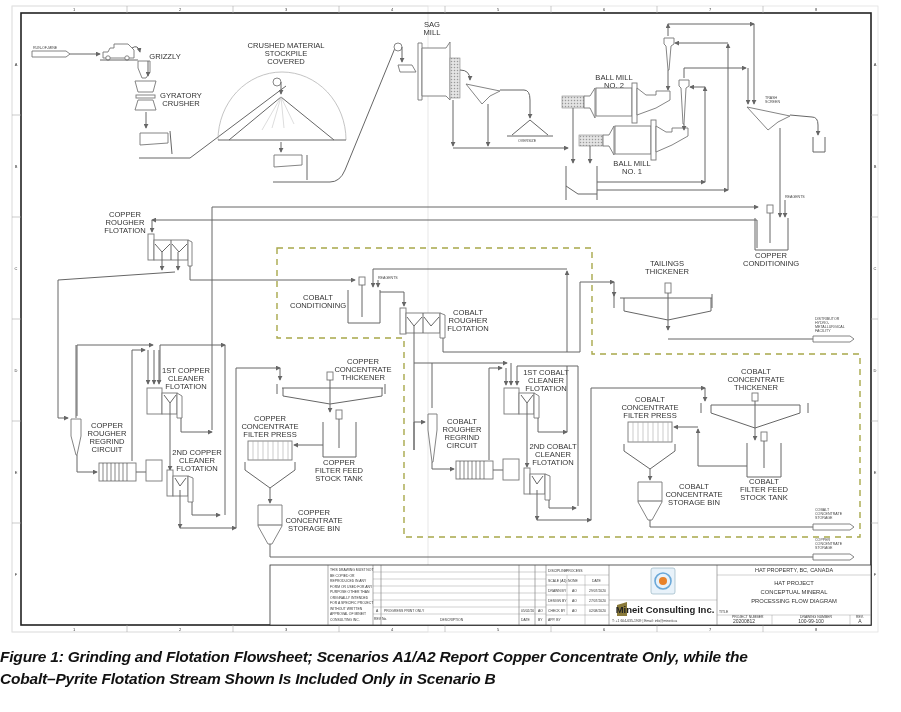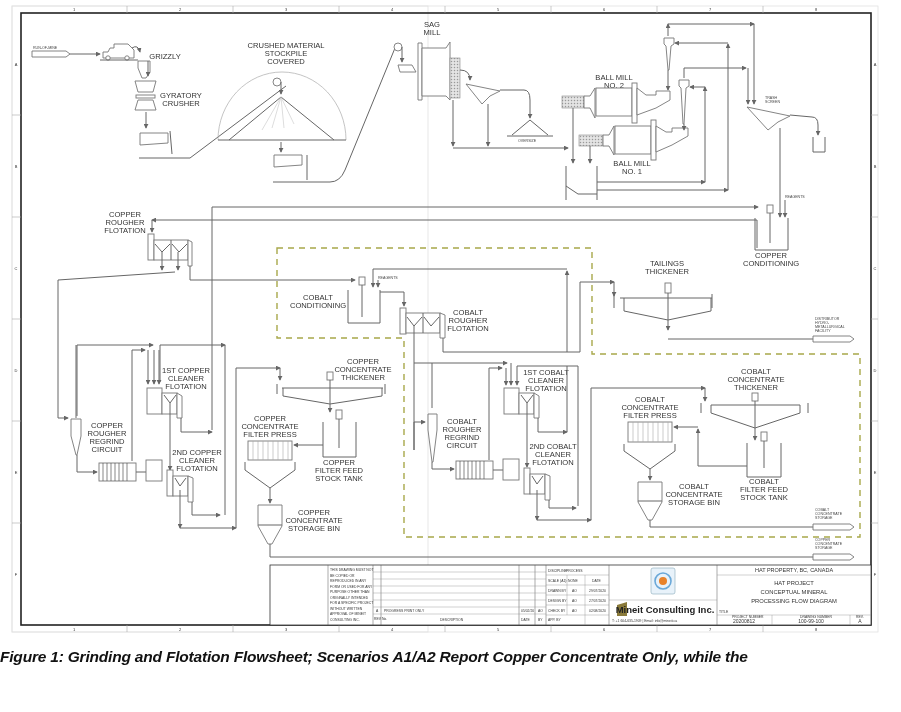--- a/index.html
+++ b/index.html
@@ -652,13 +652,14 @@
     <text class="tbm" x="794" y="594" style="font-size:5.8px">CONCEPTUAL MINERAL</text>
     <text class="tbm" x="794" y="603" style="font-size:5.8px">PROCESSING FLOW DIAGRAM</text>
     <text class="tbm" x="744" y="623">20200812</text>
     <text class="tbm" x="811" y="623">100-99-100</text>
     <text class="tbm" x="860" y="623">A</text>
   </g>
 </svg>
 
 <div id="caption">
   <div>Figure 1:  Grinding and Flotation Flowsheet; Scenarios A1/A2 Report Copper Concentrate Only, while the</div>
+  <div>Cobalt–Pyrite Flotation Stream Shown Is Included Only in Scenario B</div>
 </div>
 
 </body></html>

